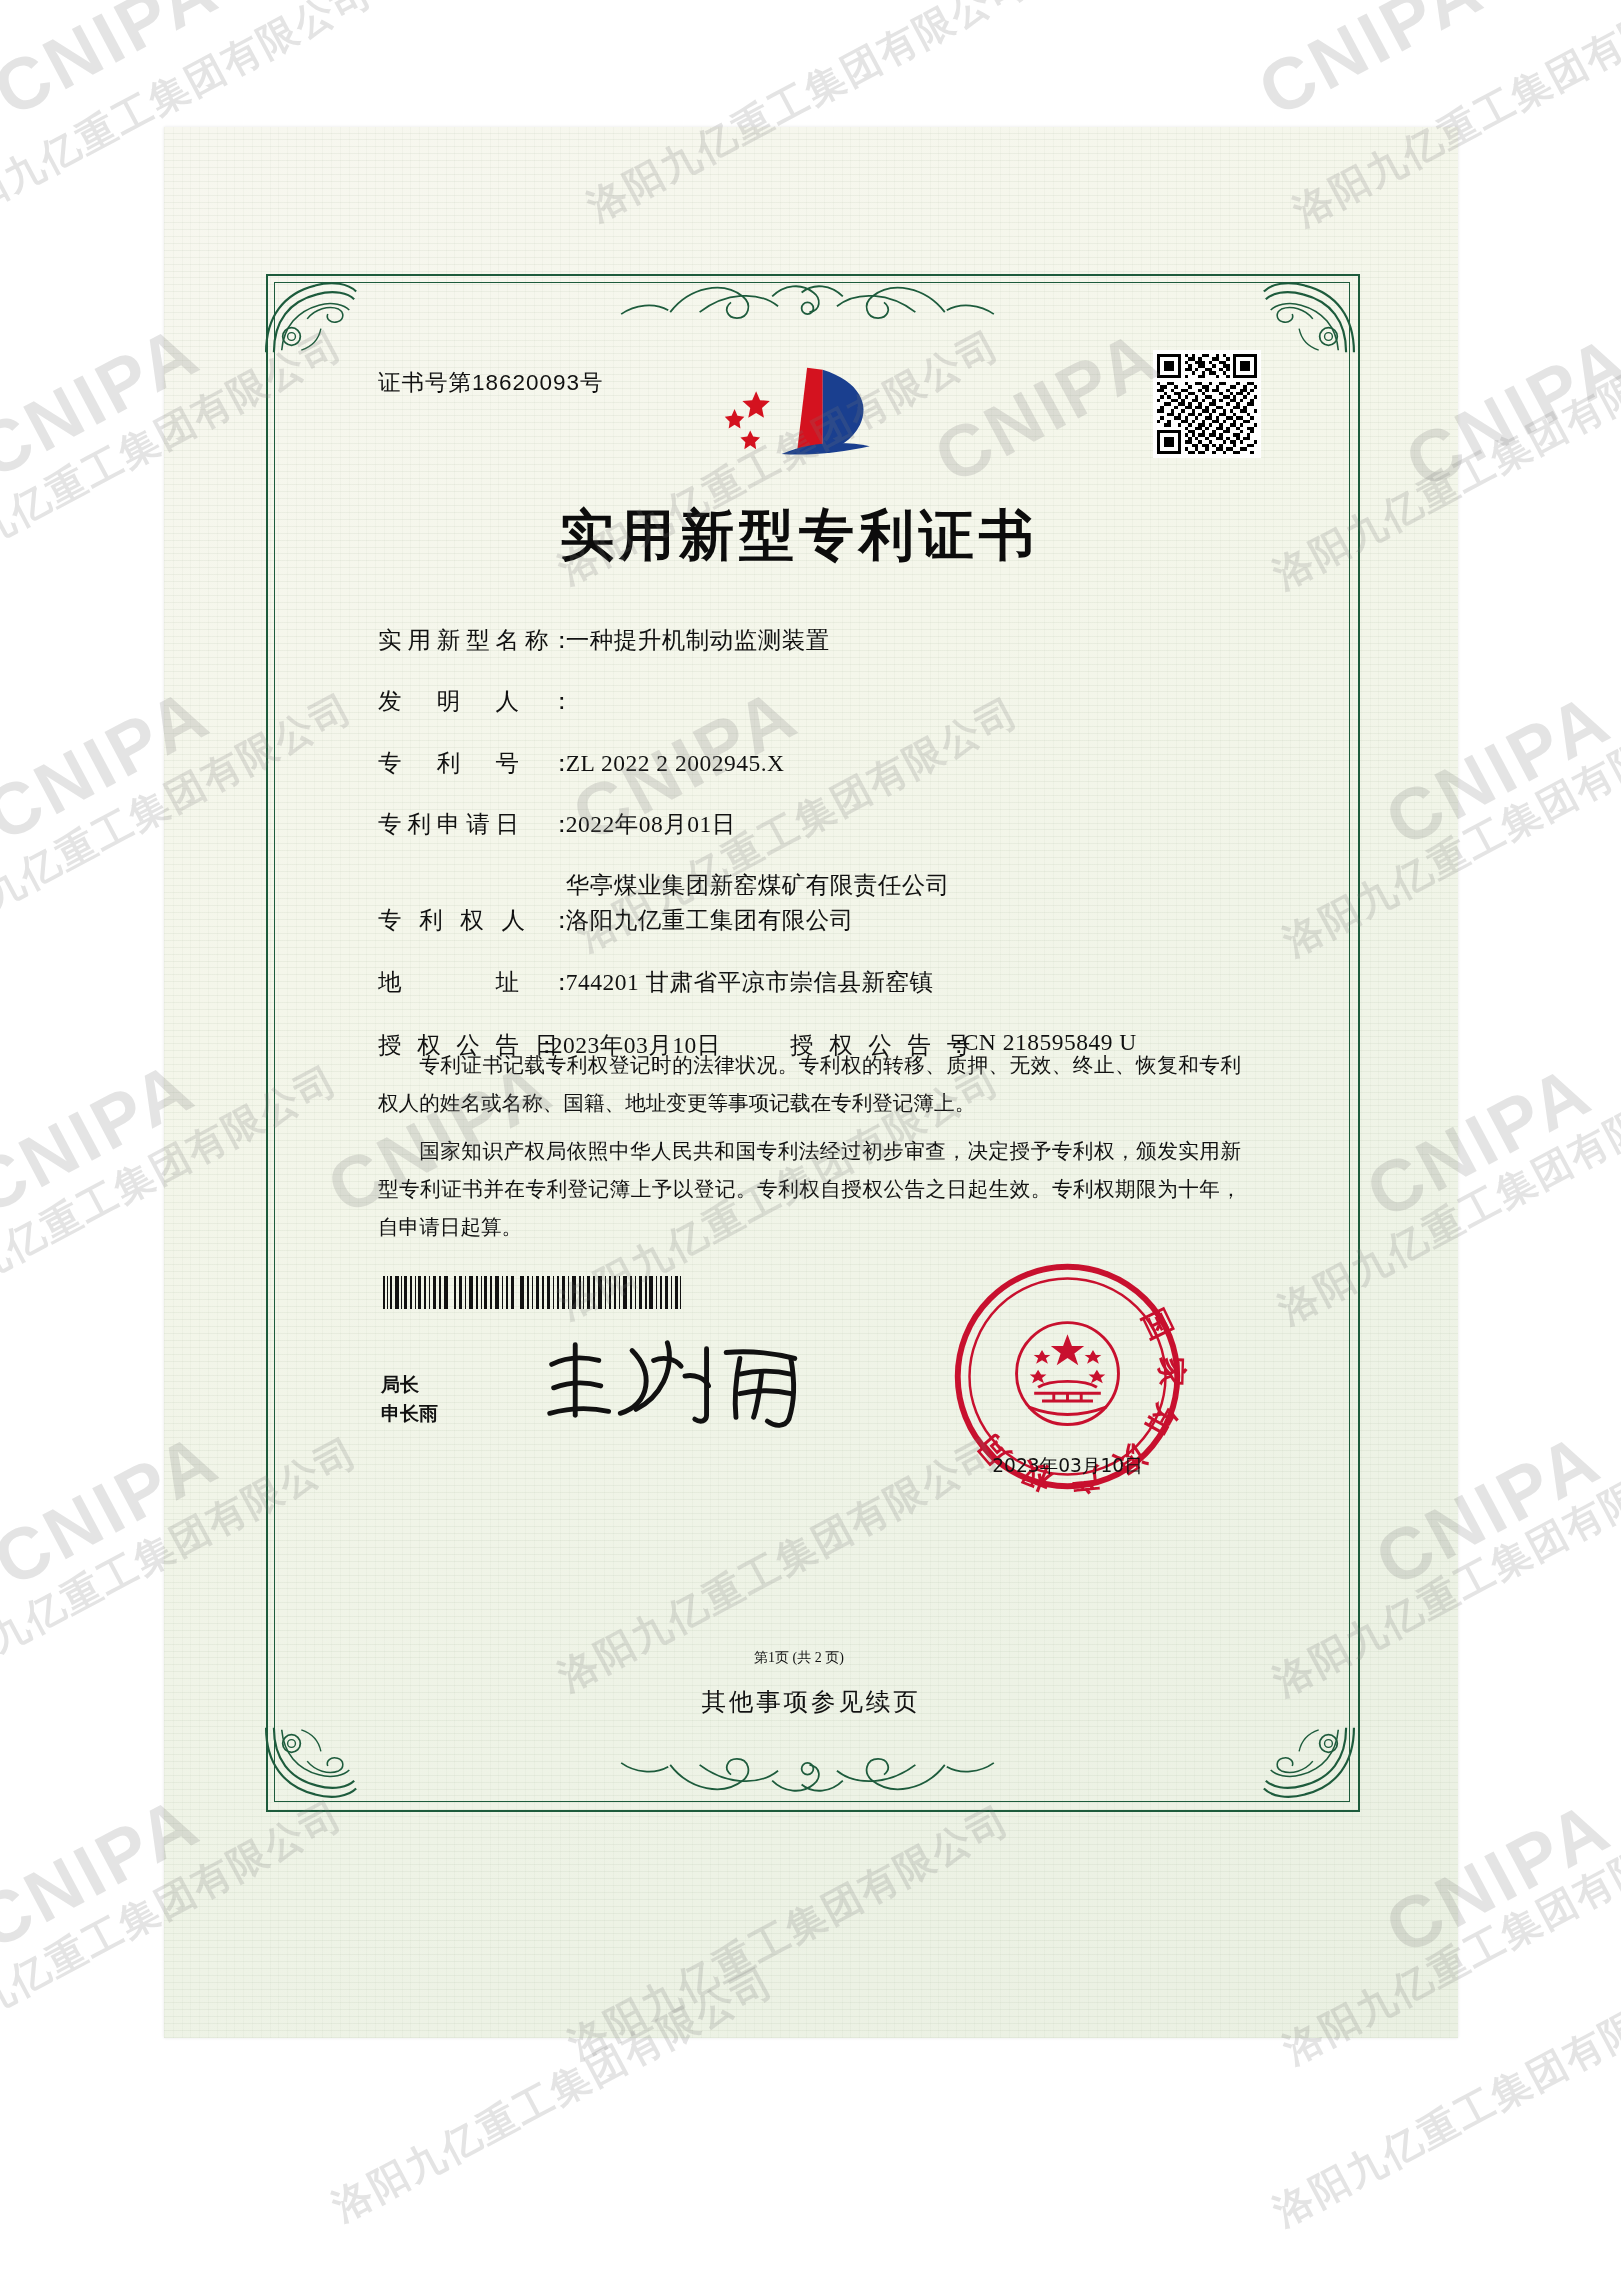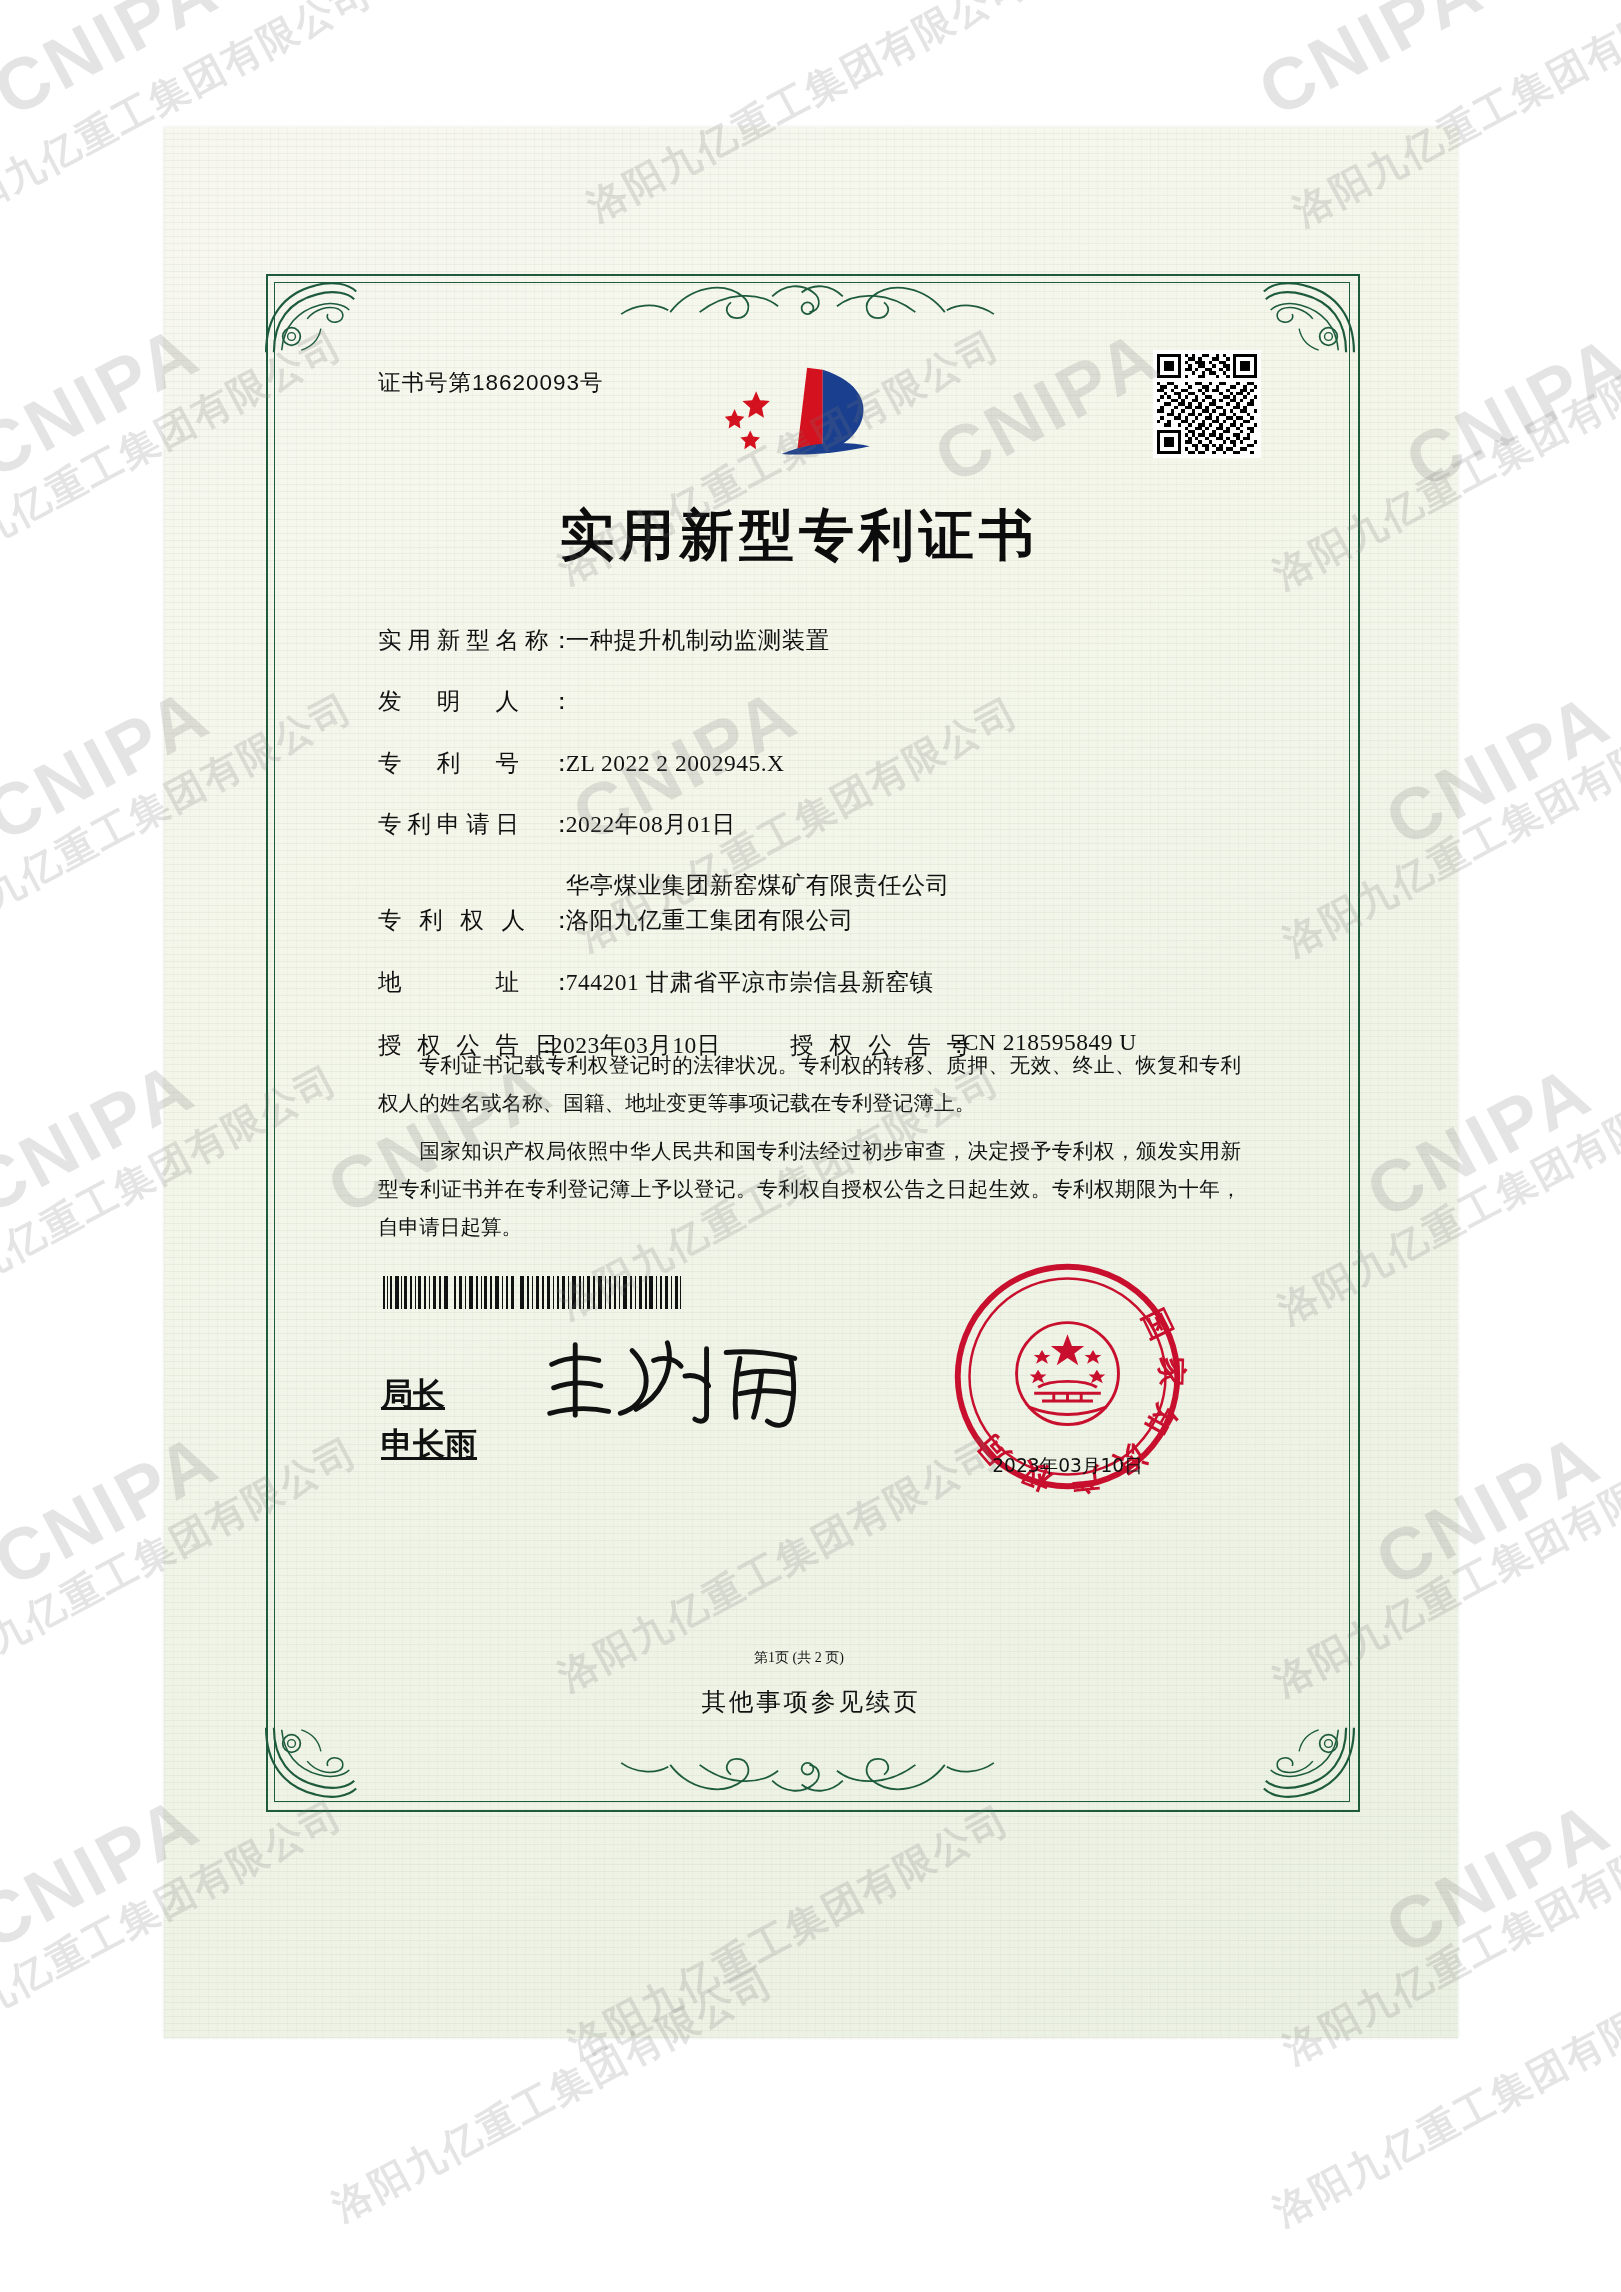--- a/index.html
+++ b/index.html
@@ -209,26 +209,25 @@
     top: 1002px;
     width: 304px;
     height: 33px;
   }
   .barcode svg { width: 100%; height: 100%; display: block; }
 
   .director {
     position: absolute;
     left: 127px;
     top: 1096px;
-    font-size: 32px;
+    font-size: 19px;
     color: #111;
     font-weight: bold;
     line-height: 1.55;
     font-family: "DejaVu Sans", "Liberation Sans", sans-serif;
-    text-decoration: underline;
   }
 
   .signature {
     position: absolute;
     left: 284px;
     top: 1057px;
     width: 294px;
     height: 98px;
   }
   .signature svg { width: 100%; height: 100%; display: block; }

